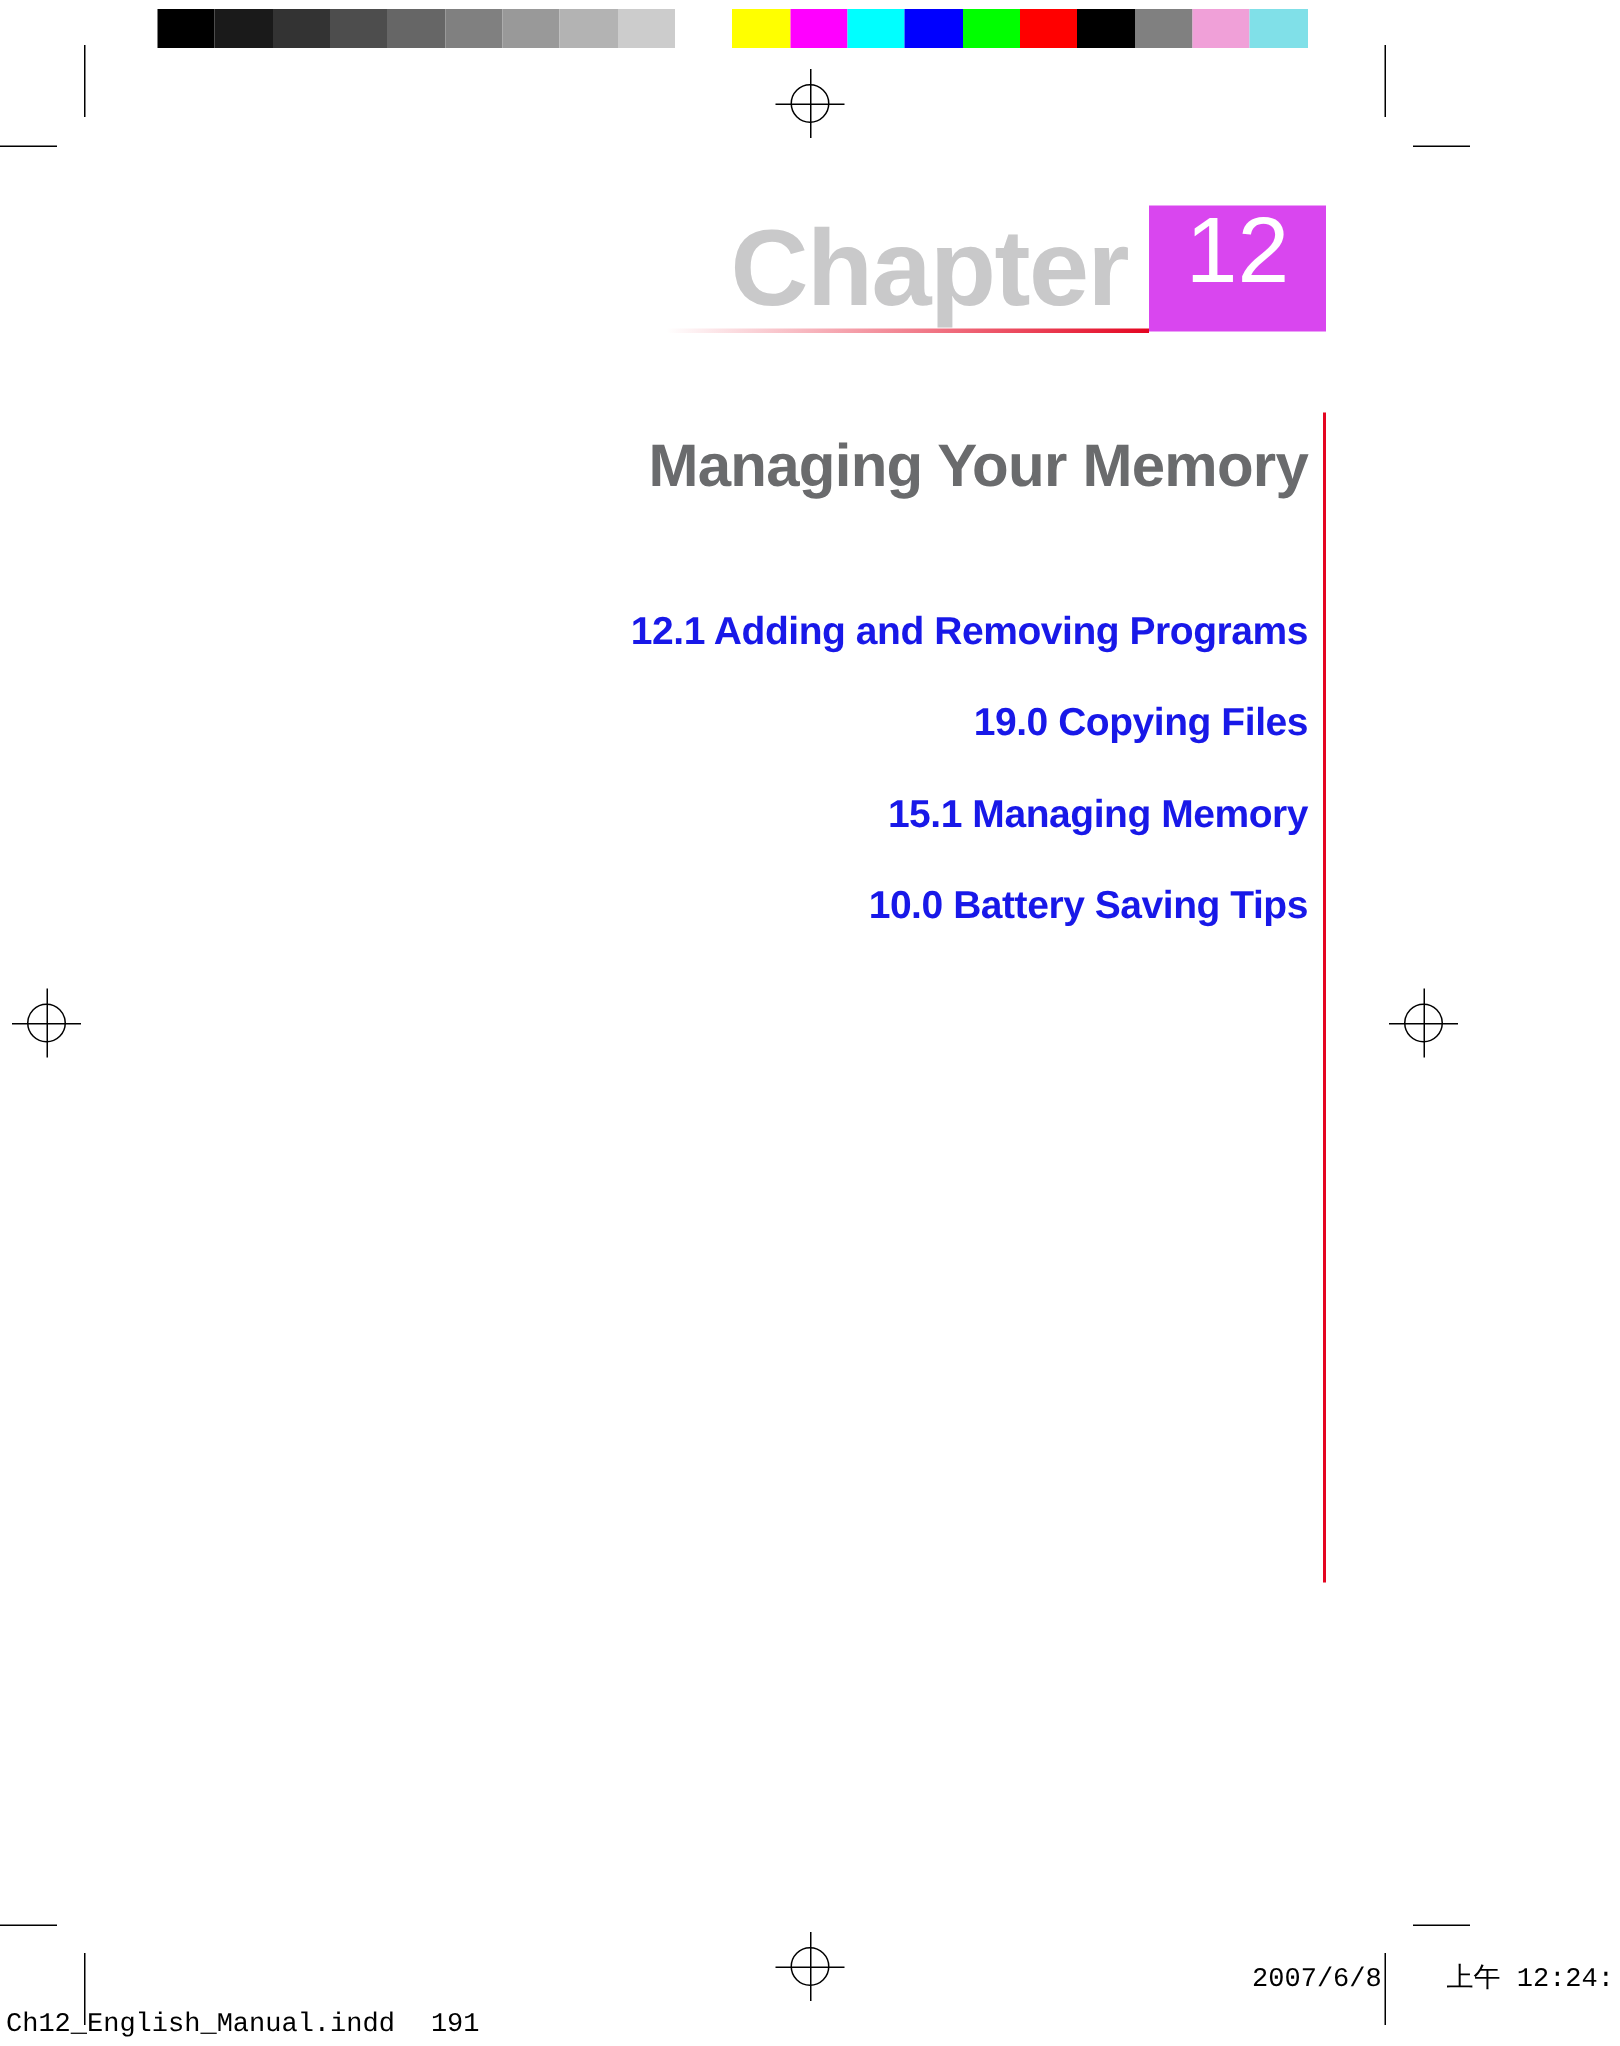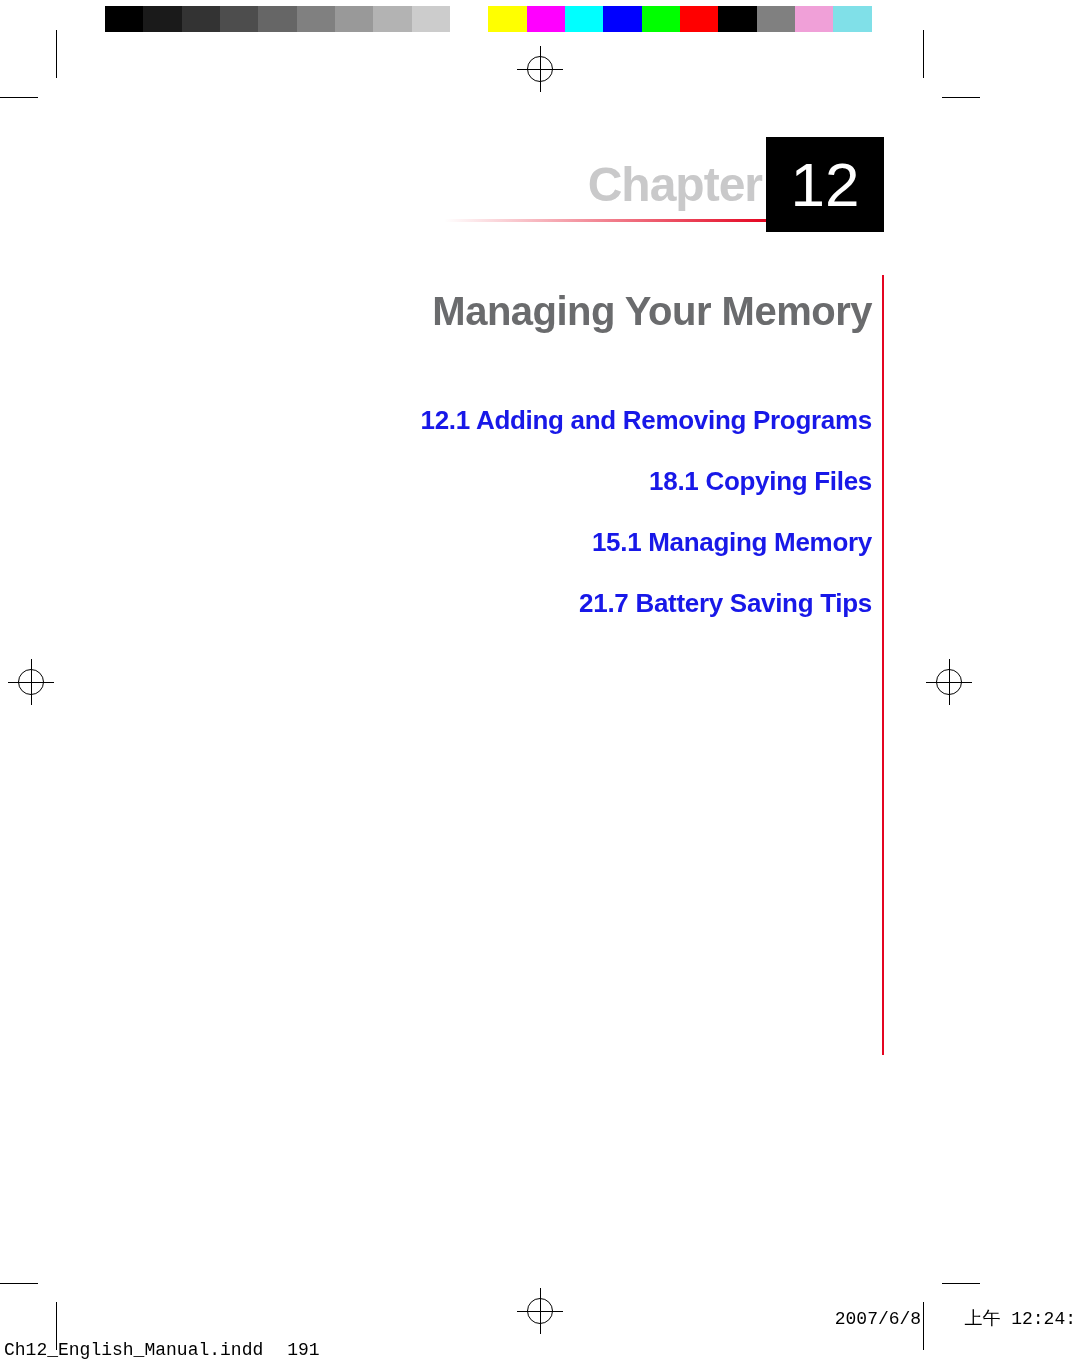--- a/index.html
+++ b/index.html
@@ -73,34 +73,34 @@
   }
 
   .chapter-head {
     position: absolute;
     top: 40px;
     right: 40px;
     display: flex;
     align-items: stretch;
   }
   .chapter-word {
-    font-size: 48px;
+    font-size: 72px;
     font-weight: 700;
     color: #c9c9ca;
     letter-spacing: -1px;
-    padding-right: 4px;
+    padding-right: 14px;
     line-height: 1;
     align-self: center;
   }
   .chapter-num-box {
-    background: #000000;
+    background: #d946ef;
     width: 118px;
-    height: 95px;
-    display: flex;
-    align-items: center;
+    height: 84px;
+    display: flex;
+    align-items: flex-start;
     justify-content: center;
   }
   .chapter-num {
     color: #fff;
     font-size: 62px;
     font-weight: 400;
     line-height: 1;
   }
   .chapter-underline {
     position: absolute;
@@ -227,23 +227,23 @@
     </div>
   </div>
   <div class="chapter-underline"></div>
 
   <div class="red-rule"></div>
 
   <div class="chapter-title">Managing Your Memory</div>
 
   <div class="toc" id="toc">
       <div class="toc-item">12.1  Adding and Removing Programs</div>
-      <div class="toc-item">18.1  Copying Files</div>
+      <div class="toc-item">19.0  Copying Files</div>
       <div class="toc-item">15.1  Managing Memory</div>
-      <div class="toc-item">21.7  Battery Saving Tips</div>
+      <div class="toc-item">10.0  Battery Saving Tips</div>
     </div>
 
 </div>
 
 <div class="slug">
   <div class="left">
     <span>Ch12_English_Manual.indd</span>
     <span>191</span>
   </div>
   <div class="right">

